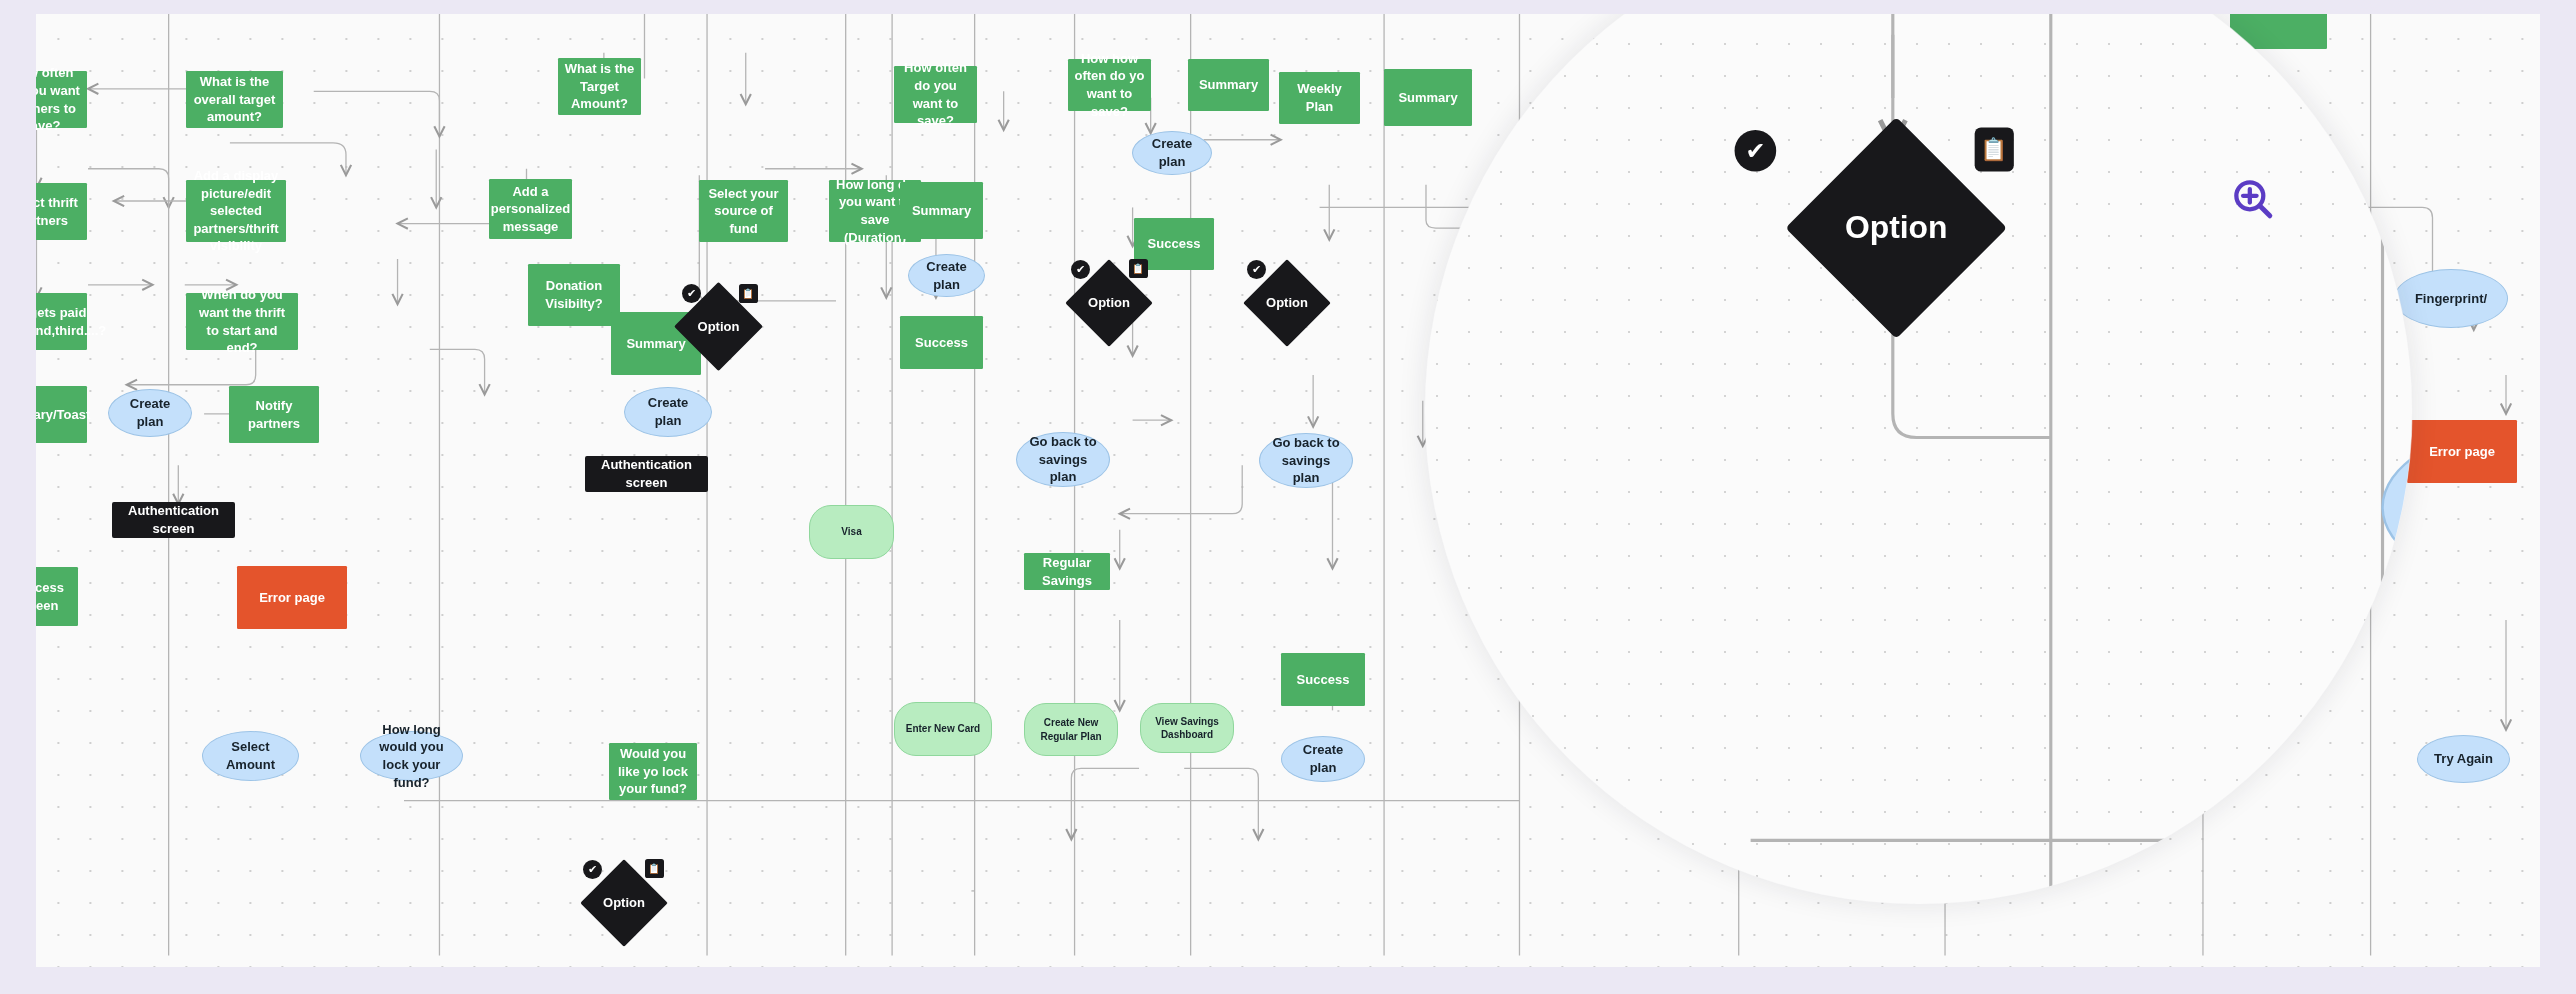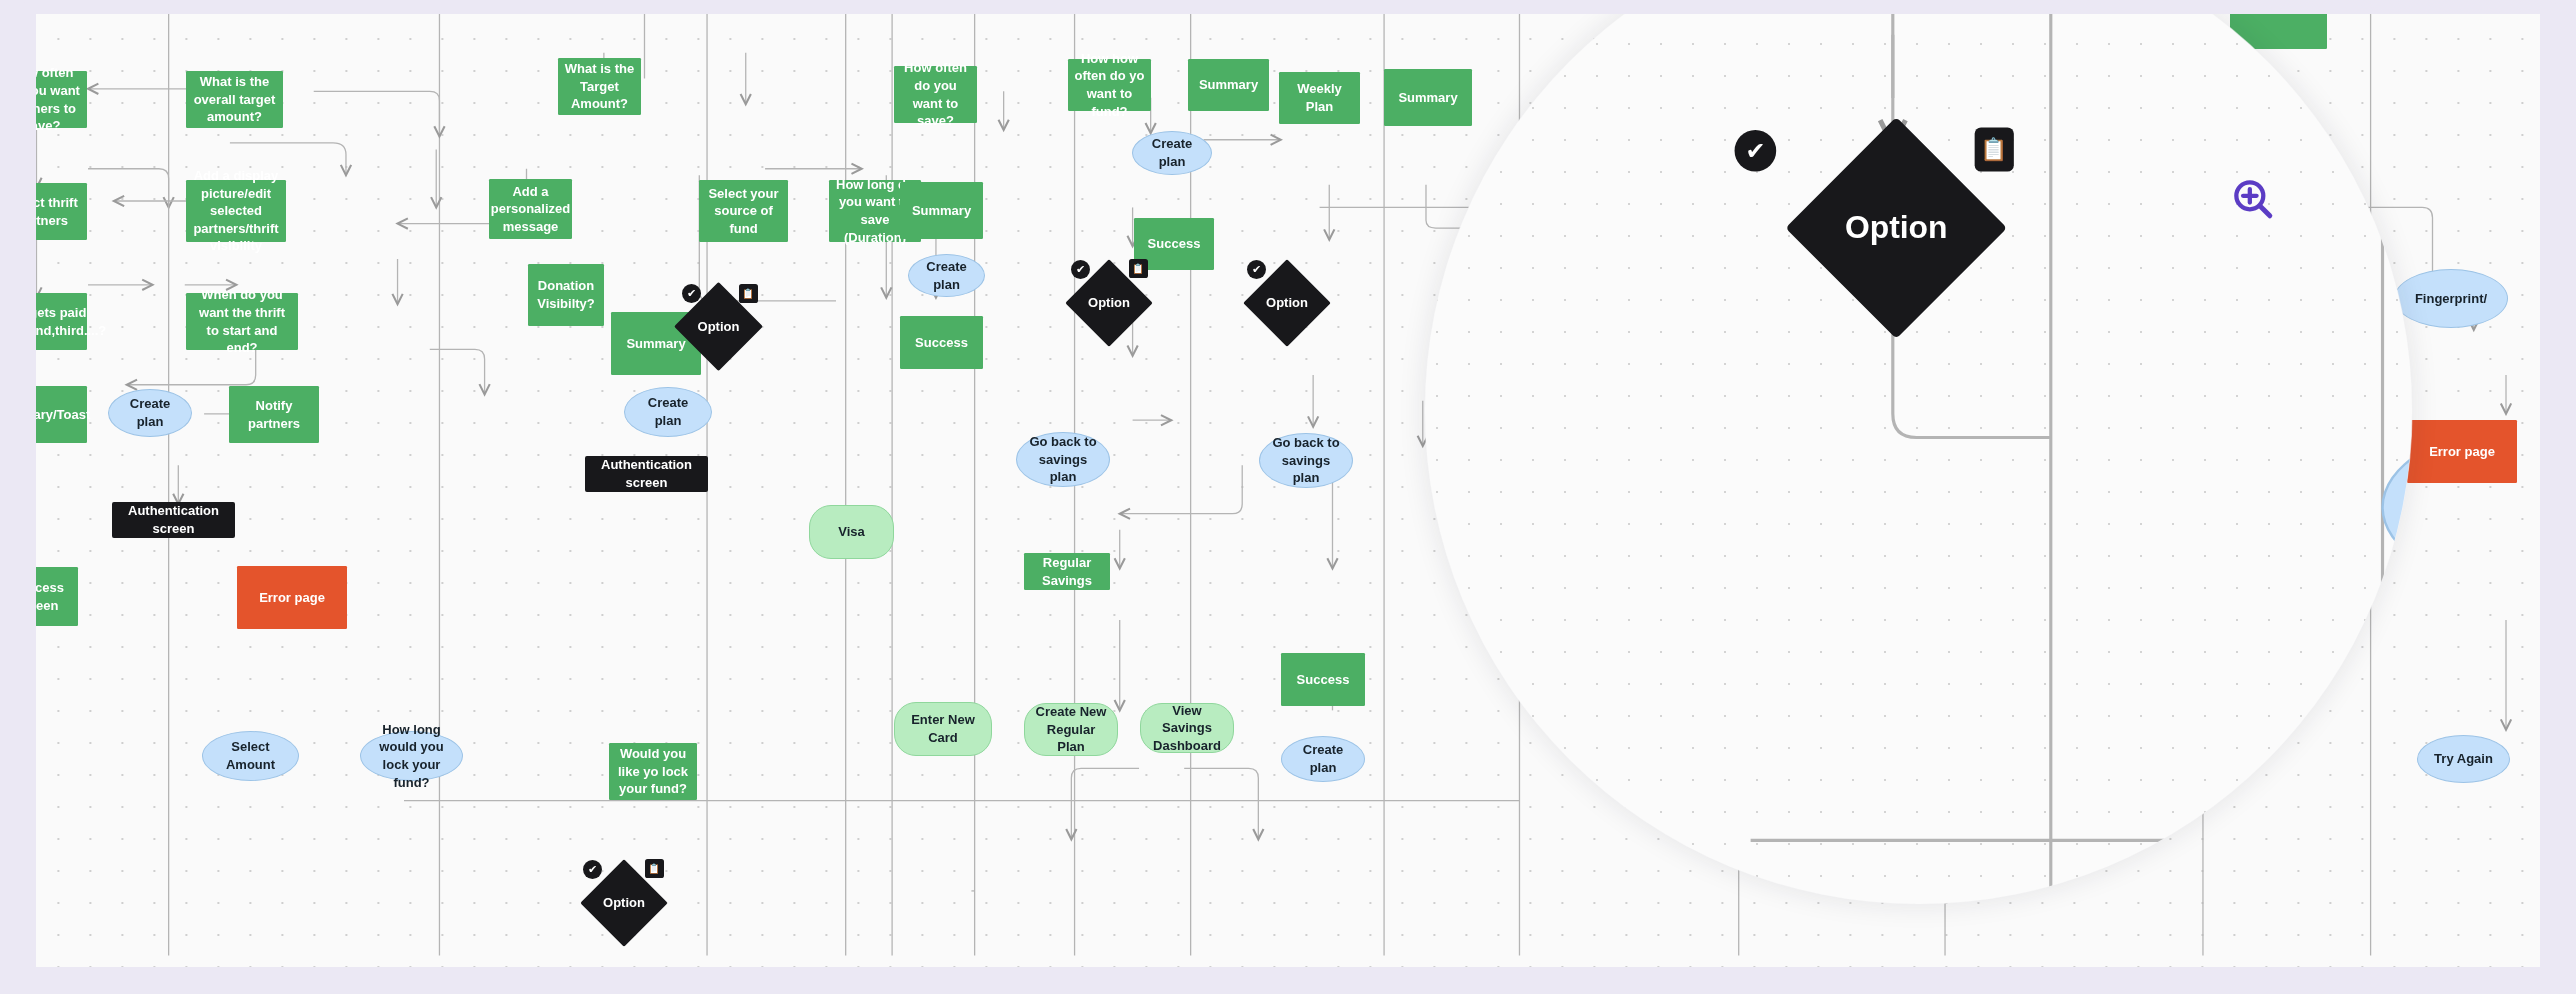--- a/index.html
+++ b/index.html
@@ -50,21 +50,21 @@
     background: #4caf64;
     color: #ffffff;
     font-size: 13px;
     font-weight: 600;
     border-radius: 1.3px;
     padding: 3.9px 6.4px;
   }
   .n-mint {
     background: #b8ecc0;
     color: #17222b;
-    font-size: 13px;
+    font-size: 10px;
     font-weight: 600;
     border: 1px solid #8fd79c;
     border-radius: 22px;
     padding: 3.9px 6.4px;
   }
   .n-dark {
     background: #18181b;
     color: #ffffff;
     font-size: 13px;
     font-weight: 600;
@@ -271,21 +271,21 @@
     <div class="node n-blue" style="left:166px;top:717px;width:97px;height:50px">
         <span>Select Amount</span>
       </div>
     <div class="node n-blue" style="left:324px;top:717px;width:103px;height:50px">
         <span>How long would you lock your fund?</span>
       </div>
 
     <div class="node n-green" style="left:453px;top:165px;width:83px;height:60px">
         <span>Add a personalized message</span>
       </div>
-    <div class="node n-green" style="left:492px;top:250px;width:76px;height:62px">
+    <div class="node n-green" style="left:492px;top:250px;width:92px;height:62px">
         <span>Donation Visibilty?</span>
       </div>
     <div class="node n-green" style="left:575px;top:298px;width:90px;height:63px">
         <span>Summary</span>
       </div>
     <div class="node n-blue" style="left:588px;top:373px;width:88px;height:50px">
         <span>Create plan</span>
       </div>
     <div class="node n-dark" style="left:517px;top:442px;width:123px;height:36px">
         <span>Authentication screen</span>
@@ -363,21 +363,21 @@
         <span>Regular Savings</span>
       </div>
     <div class="node n-mint" style="left:988px;top:689px;width:94px;height:53px">
         <span>Create New Regular Plan</span>
       </div>
     <div class="node n-mint" style="left:1104px;top:689px;width:94px;height:50px">
         <span>View Savings Dashboard</span>
       </div>
 
     <div class="node n-green" style="left:1032px;top:45px;width:83px;height:52px">
-        <span>How how often do yo want to fund?</span>
+        <span>How how often do yo want to save?</span>
       </div>
     <div class="node n-green" style="left:1152px;top:45px;width:81px;height:52px">
         <span>Summary</span>
       </div>
     <div class="node n-blue" style="left:1096px;top:117px;width:80px;height:44px">
         <span>Create plan</span>
       </div>
     <div class="node n-green" style="left:1098px;top:204px;width:80px;height:52px">
         <span>Success</span>
       </div>

